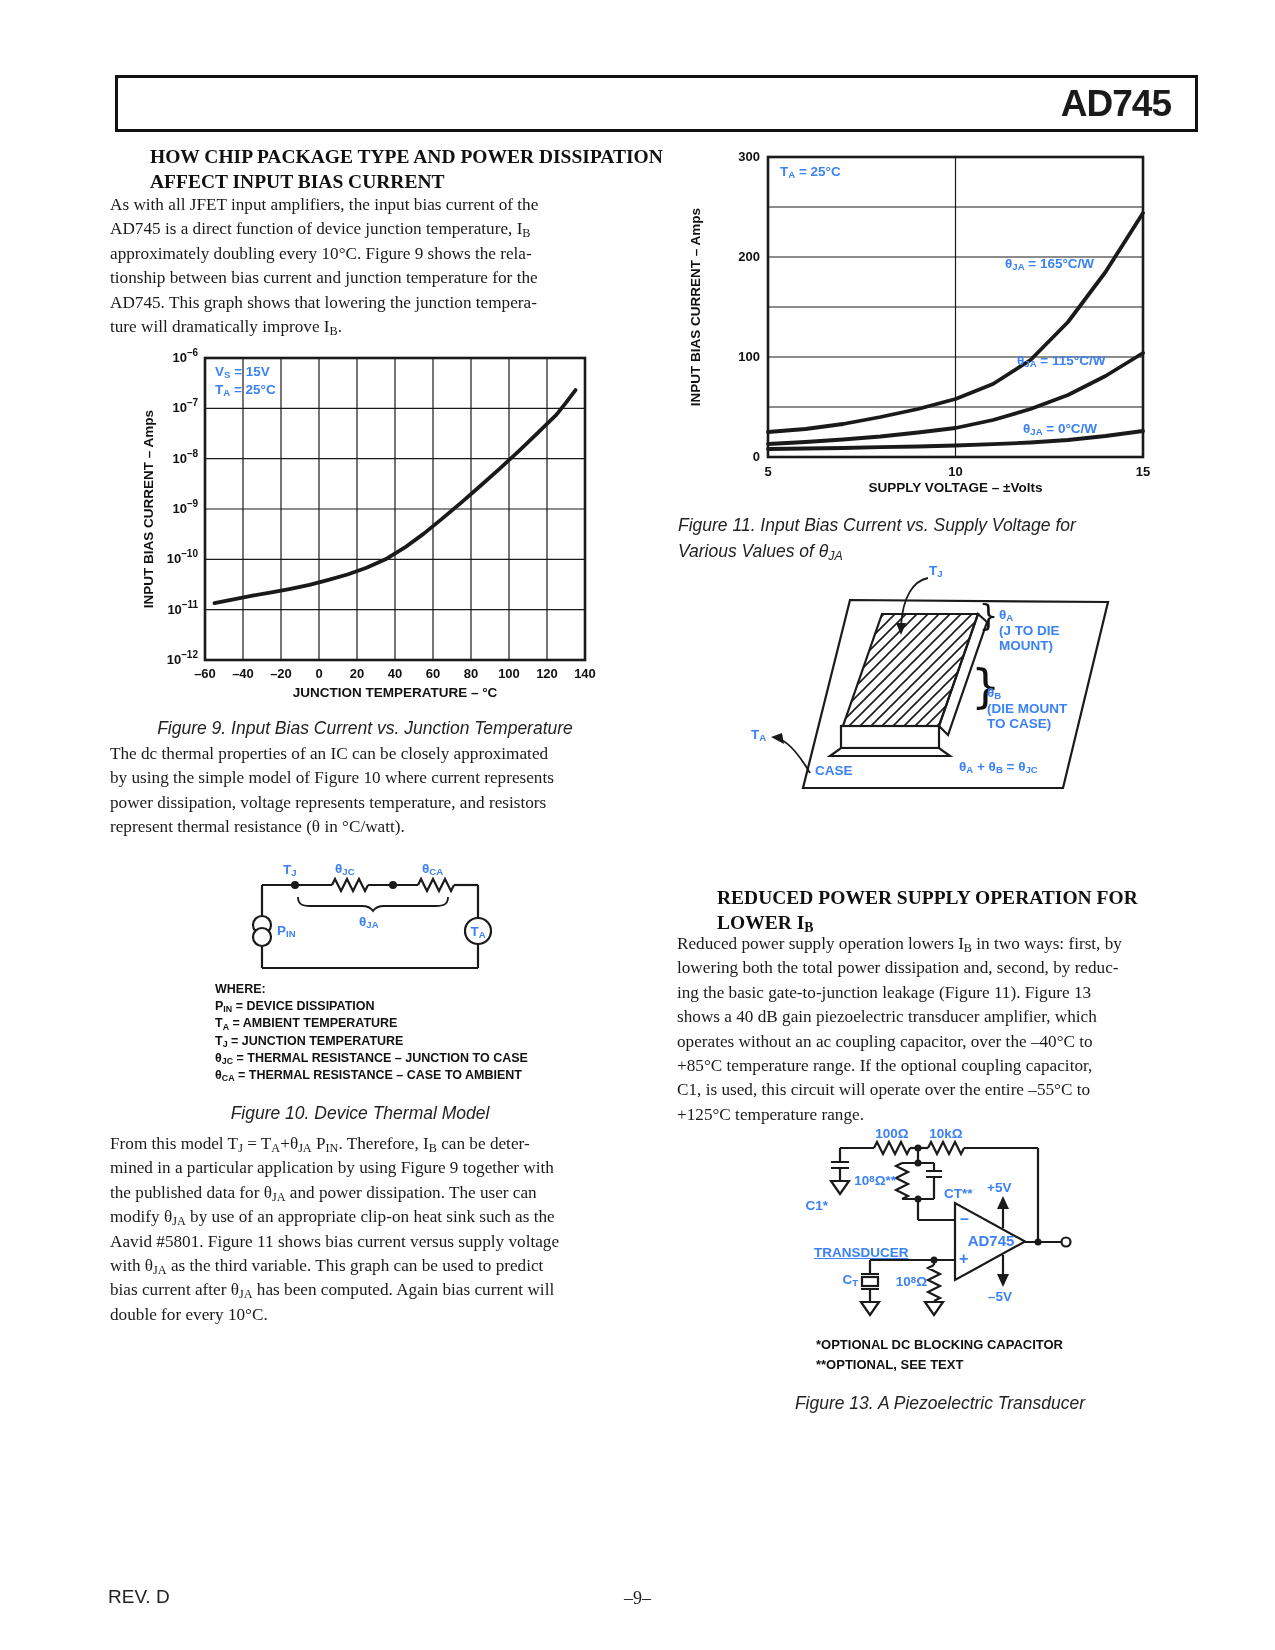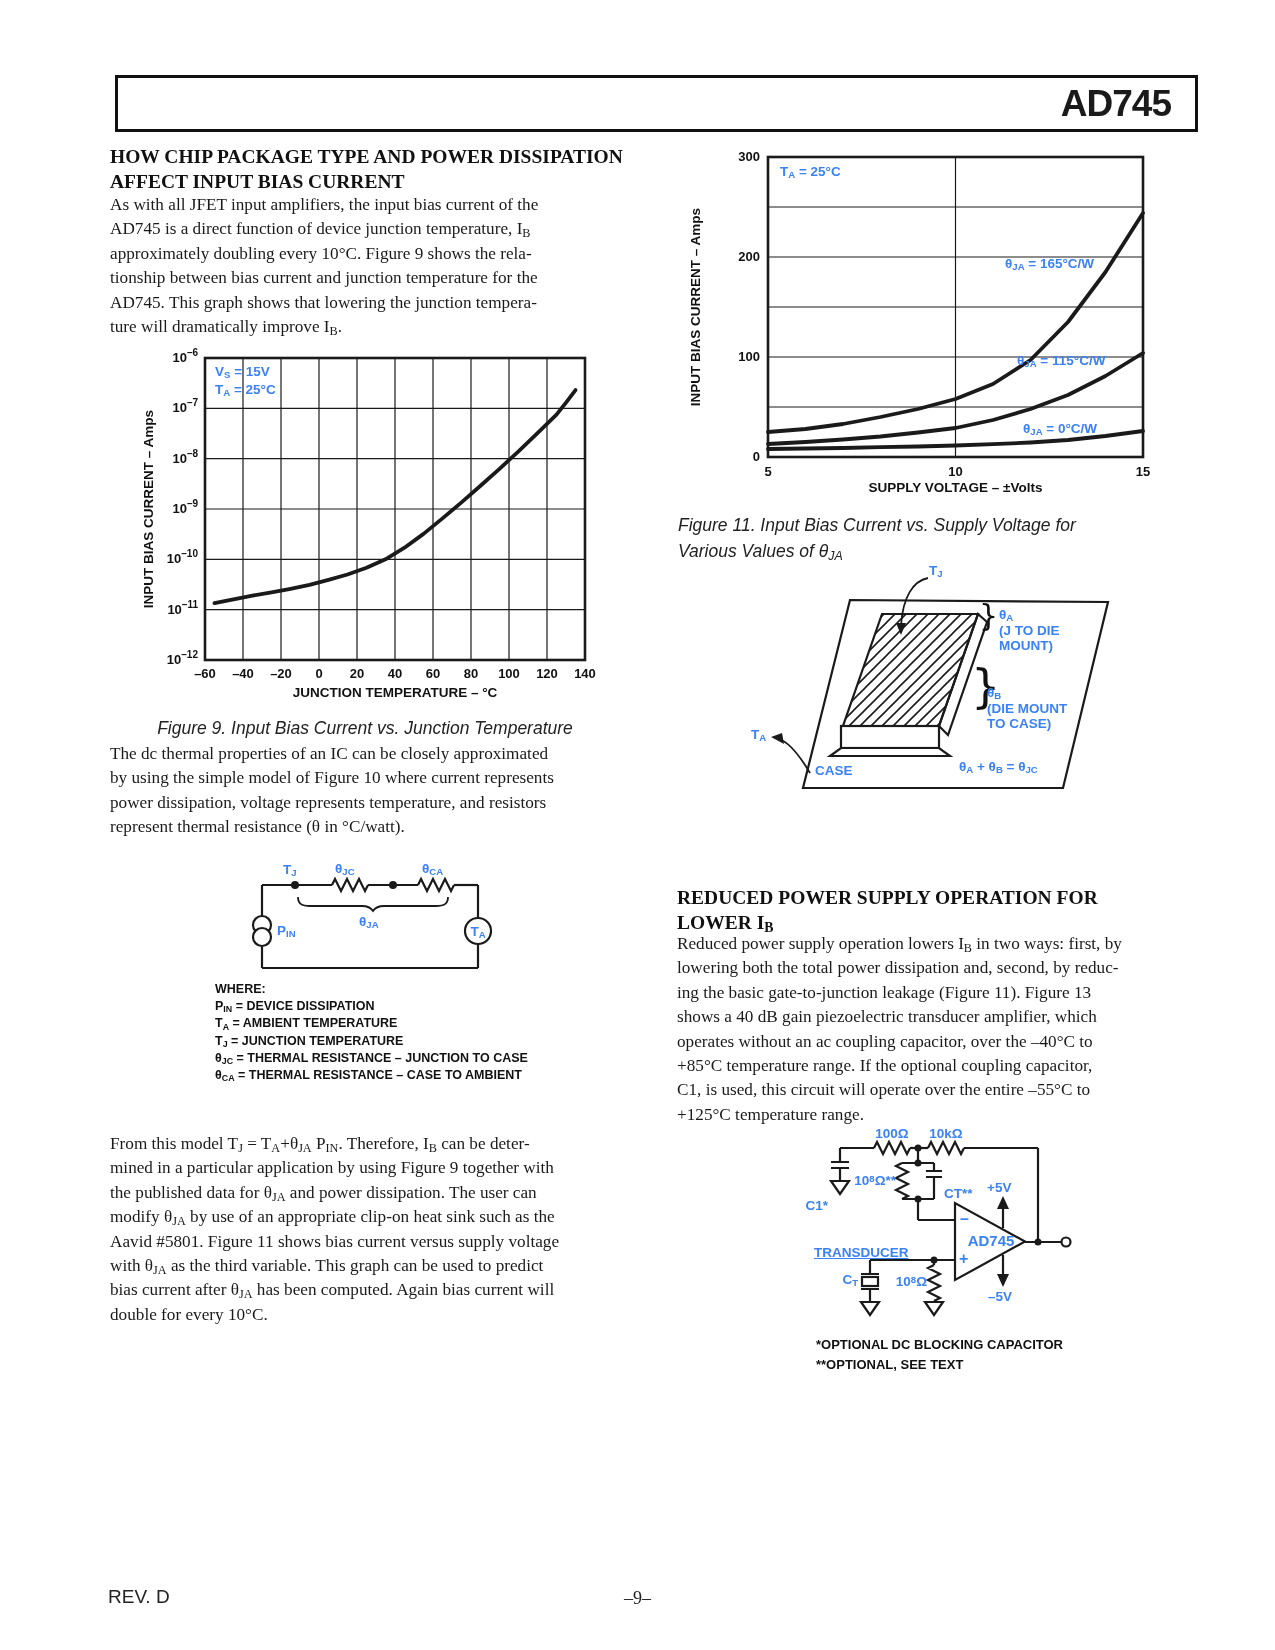--- a/index.html
+++ b/index.html
@@ -1,19 +1,19 @@
 <!DOCTYPE html>
 <html><head>
 <meta charset="utf-8">
 <style>
   html,body{margin:0;padding:0;background:#e8e8e8;}
   .page{position:relative;width:1275px;height:1650px;background:#ffffff;color:#1a1a1a;overflow:hidden;margin:0 auto;}
   .abs{position:absolute;}
   .body-text{font:17.2px/24.4px "Liberation Serif", serif;color:#1a1a1a;}
-  .sec-head{font:bold 19.5px/24.5px "Liberation Serif", serif;color:#111;}
+  .sec-head{font:bold 19.5px/24.5px "Liberation Serif", serif;color:#111;margin-left:40px;}
   .cap{font:italic 17.5px/26px "Liberation Sans", sans-serif;color:#222;}
   .clab{font:bold 13.5px/16px "Liberation Sans", sans-serif;color:#3b82f6;}
   .clab-sm{font:bold 12.5px/17.2px "Liberation Sans", sans-serif;color:#111;}
   .note{font:bold 13px/20px "Liberation Sans", sans-serif;color:#111;}
   .footer-rev{font:19px/22px "Liberation Sans", sans-serif;color:#222;}
   .footer-page{font:18px/22px "Liberation Serif", serif;color:#222;}
   .header-box{border:3px solid #111;box-sizing:border-box;text-align:right;
     font:bold 37px/52px "Liberation Sans", sans-serif;letter-spacing:-1px;color:#1a1a1a;padding-right:24px;}
   sub{font-size:71%;line-height:0;position:relative;top:0.24em;vertical-align:baseline;}
   sup{font-size:71%;line-height:0;position:relative;top:-0.34em;vertical-align:baseline;}
@@ -106,20 +106,21 @@
       <path class="thin" d="M185,57 C185,64 189,66 197,66 L249,66 C255,66 258,68 260,71 C262,68 265,66 271,66 L323,66 C331,66 335,64 335,57"></path>
     </svg>
     <div class="abs clab" style="left:170px;top:22px;">T<sub>J</sub></div>
     <div class="abs clab" style="left:222px;top:21px;">θ<sub>JC</sub></div>
     <div class="abs clab" style="left:309px;top:21px;">θ<sub>CA</sub></div>
     <div class="abs clab" style="left:246px;top:74px;">θ<sub>JA</sub></div>
     <div class="abs clab" style="left:164px;top:83px;">P<sub>IN</sub></div>
     <div class="abs clab ctr" style="left:352px;top:84px;width:26px;">T<sub>A</sub></div>
     <div class="abs clab-sm" style="left:102px;top:141px;">WHERE:<br>P<sub>IN</sub> = DEVICE DISSIPATION<br>T<sub>A</sub> = AMBIENT TEMPERATURE<br>T<sub>J</sub> = JUNCTION TEMPERATURE<br>θ<sub>JC</sub> = THERMAL RESISTANCE – JUNCTION TO CASE<br>θ<sub>CA</sub> = THERMAL RESISTANCE – CASE TO AMBIENT</div>
   </div>
+  <div class="abs cap ctr" style="left:130px;top:1100px;width:460px;">Figure 10. Device Thermal Model</div>
 
   <div class="abs body-text" style="left:110px;top:1132px;width:540px;">From this model T<sub>J</sub> = T<sub>A</sub>+θ<sub>JA</sub> P<sub>IN</sub>. Therefore, I<sub>B</sub> can be deter-<br>mined in a particular application by using Figure 9 together with<br>the published data for θ<sub>JA</sub> and power dissipation. The user can<br>modify θ<sub>JA</sub> by use of an appropriate clip-on heat sink such as the<br>Aavid #5801. Figure 11 shows bias current versus supply voltage<br>with θ<sub>JA</sub> as the third variable. This graph can be used to predict<br>bias current after θ<sub>JA</sub> has been computed. Again bias current will<br>double for every 10°C.</div>
 
   <div class="abs" style="left:645px;top:140px;width:520px;height:365px;">
     <svg class="abs" style="left:0;top:0;" width="520" height="365" viewBox="0 0 520 365">
         <line x1="310.5" y1="17" x2="310.5" y2="317" class="grid"></line>
         <line x1="123" y1="267.0" x2="498" y2="267.0" class="grid"></line>
         <line x1="123" y1="217.0" x2="498" y2="217.0" class="grid"></line>
         <line x1="123" y1="167.0" x2="498" y2="167.0" class="grid"></line>
         <line x1="123" y1="117.0" x2="498" y2="117.0" class="grid"></line>
@@ -216,17 +217,18 @@
     <div class="abs clab" style="left:247px;top:120px;">+5V</div>
     <div class="abs clab" style="left:248px;top:229px;">–5V</div>
     <div class="abs clab ctr" style="left:224px;top:173px;width:54px;font-size:15px;">AD745</div>
     <div class="abs clab" style="left:220px;top:151px;font-size:16px;">–</div>
     <div class="abs clab" style="left:219px;top:191px;font-size:16px;">+</div>
     <div class="abs clab" style="left:74px;top:185px;text-decoration:underline;">TRANSDUCER</div>
     <div class="abs clab ra" style="left:80px;top:212px;width:38px;">C<sub>T</sub></div>
     <div class="abs clab ra" style="left:133px;top:214px;width:54px;">10<sup>8</sup>Ω</div>
     <div class="abs note" style="left:76px;top:275px;">*OPTIONAL DC BLOCKING CAPACITOR<br>**OPTIONAL, SEE TEXT</div>
   </div>
+  <div class="abs cap ctr" style="left:700px;top:1390px;width:480px;">Figure 13. A Piezoelectric Transducer</div>
 
   <div class="abs footer-rev" style="left:108px;top:1586px;">REV. D</div>
   <div class="abs footer-page ctr" style="left:0;top:1587px;width:1275px;">–9–</div>
 
 </div>
 
 </body></html>

